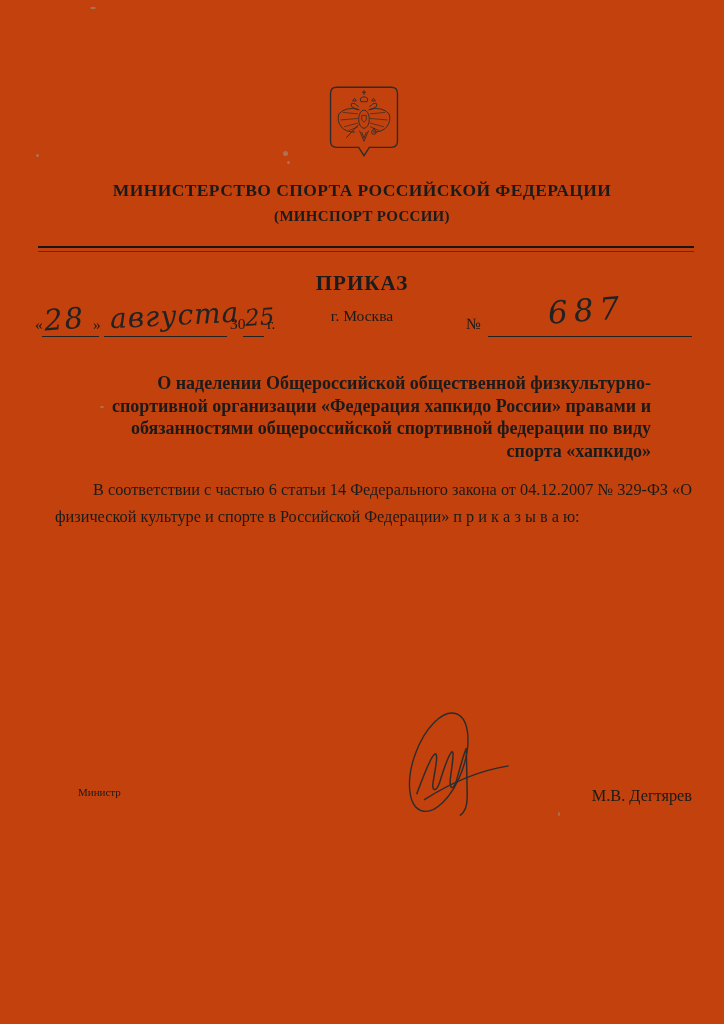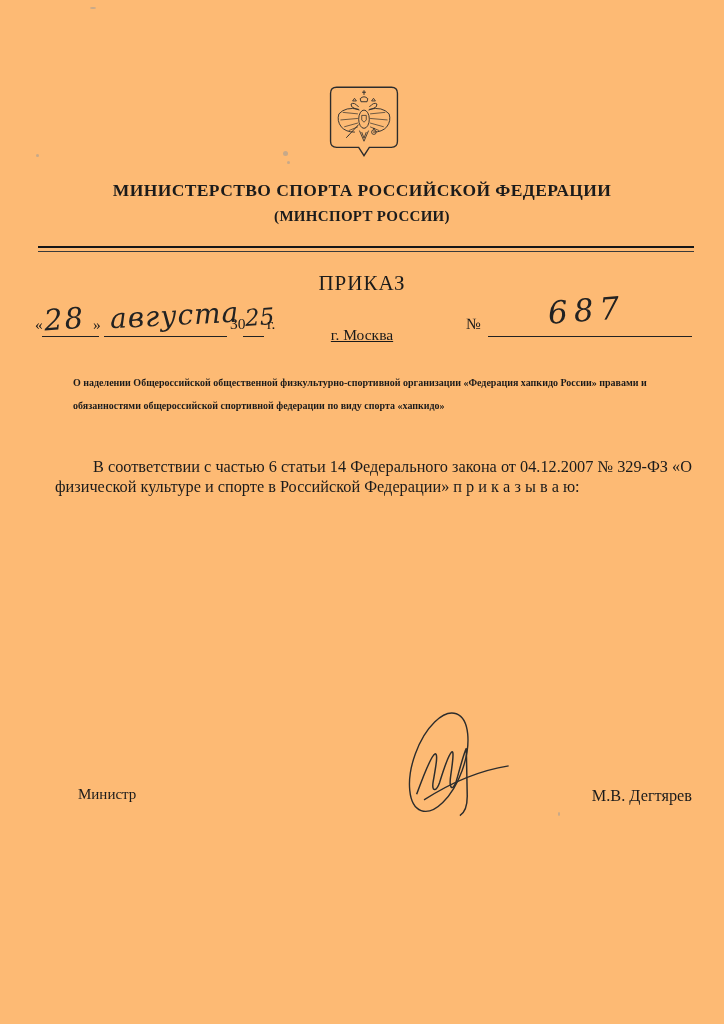--- a/index.html
+++ b/index.html
@@ -1,48 +1,48 @@
 <!DOCTYPE html>
 <html><head>
 <meta charset="utf-8">
 <style>
   html,body{margin:0;padding:0;background:#e8e8e8;}
   .page{
     position:relative;width:724px;height:1024px;margin:0 auto;
-    background:#fdba74;overflow:hidden;
+    background:#c2410c;overflow:hidden;
     font-family:"Liberation Serif", serif;color:#1b1b1b;
   }
   .abs{position:absolute;}
   .center-line{left:0;width:100%;text-align:center;}
   .ministry1{top:180px;font-weight:bold;font-size:17.5px;letter-spacing:.4px;}
   .ministry2{top:208px;font-weight:bold;font-size:15px;letter-spacing:.3px;}
   .rule-thick{left:38px;top:246px;width:656px;height:2.4px;background:#161616;}
   .rule-thin{left:38px;top:250.6px;width:656px;height:1px;background:#3a3a3a;}
-  .order-title{top:271px;font-weight:normal;font-size:21px;letter-spacing:1px;}
+  .order-title{top:271px;font-weight:bold;font-size:21px;letter-spacing:1px;}
   .print{font-size:15.5px;}
   .hand{
     font-family:"DejaVu Serif", serif;font-style:italic;color:#222;
     white-space:nowrap;
   }
   .hand-day{left:44px;top:302px;font-size:29px;transform:rotate(-4deg);letter-spacing:2px;}
   .hand-month{left:110px;top:299px;font-size:28px;transform:rotate(-3deg);letter-spacing:1px;}
   .hand-year{left:245px;top:304px;font-size:23px;transform:rotate(-4deg);}
   .hand-number{left:548px;top:292px;font-size:31px;transform:rotate(-4deg);letter-spacing:6px;}
   .uline{position:absolute;height:1.3px;background:#222;}
   .subject{
     top:372px;left:50%;transform:translateX(-50%);width:578px;
-    text-align:left;font-weight:bold;font-size:10px;line-height:22.6px;
+    text-align:right;font-weight:bold;font-size:18px;line-height:22.6px;
   }
   .body-text{
-    left:55px;top:457px;width:637px;
-    font-size:16.3px;line-height:20px;
+    left:55px;top:476px;width:637px;
+    font-size:16.3px;line-height:27px;
     text-align:justify;text-align-last:left;
   }
   .body-text p{margin:0;text-indent:38px;}
-  .sig-label{left:78px;top:786px;font-size:15px;}
+  .sig-label{left:78px;top:786px;font-size:11px;}
   .sig-name{right:32px;top:786px;font-size:16.3px;text-align:center;}
   .emblem-box{left:325px;top:85px;width:78px;height:76px;}
   .signature-box{left:378px;top:698px;width:138px;height:132px;}
   svg .ln{fill:none;stroke:#2c2c2c;}
   .speck{position:absolute;background:#9a9a9a;opacity:.55;border-radius:50%;}
 </style>
 </head>
 <body>
 
 <div class="page">
@@ -77,21 +77,21 @@
   <div class="abs print" style="left:35px;top:316px;">«</div>
   <div class="abs hand hand-day">28</div>
   <div class="abs print" style="left:93px;top:316px;">»</div>
   <div class="uline" style="left:42px;top:336px;width:57px;"></div>
   <div class="abs hand hand-month">августа</div>
   <div class="uline" style="left:104px;top:336px;width:123px;"></div>
   <div class="abs print" style="left:230px;top:315px;">30</div>
   <div class="abs hand hand-year">25</div>
   <div class="uline" style="left:243px;top:336px;width:21px;"></div>
   <div class="abs print" style="left:267px;top:315px;">г.</div>
-  <div class="abs print" style="left:50%;top:326px;transform:translateX(-50%);text-decoration:underline;">г. Москва</div>
+  <div class="abs print" style="left:50%;top:307px;transform:translateX(-50%);">г. Москва</div>
   <div class="abs print" style="left:466px;top:315px;">№</div>
   <div class="uline" style="left:488px;top:336px;width:204px;"></div>
   <div class="abs hand hand-number">687</div>
 
   <div class="abs subject">О наделении Общероссийской общественной физкультурно-спортивной организации «Федерация хапкидо России» правами и обязанностями общероссийской спортивной федерации по виду спорта «хапкидо»</div>
 
   <div class="abs body-text">
     <p>В соответствии с частью 6 статьи 14 Федерального закона от 04.12.2007 № 329-ФЗ «О физической культуре и спорте в Российской Федерации» п р и к а з ы в а ю:</p>
   </div>
 

